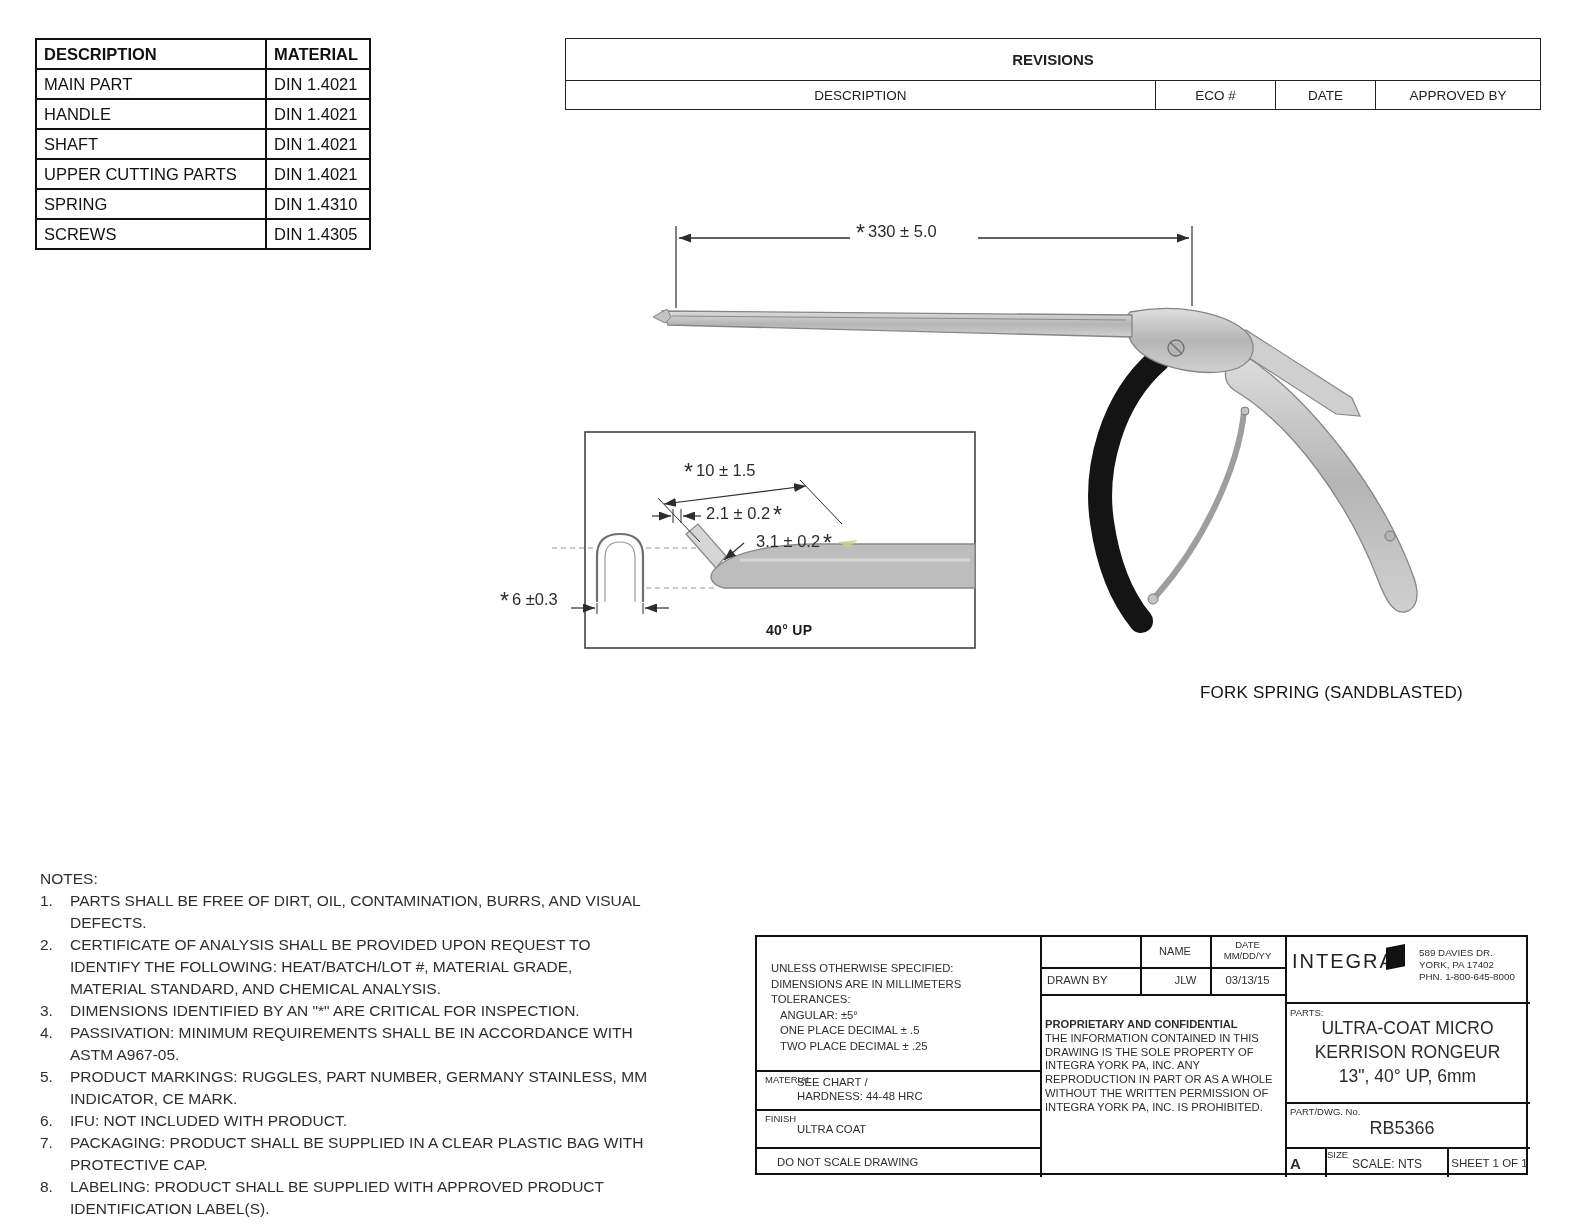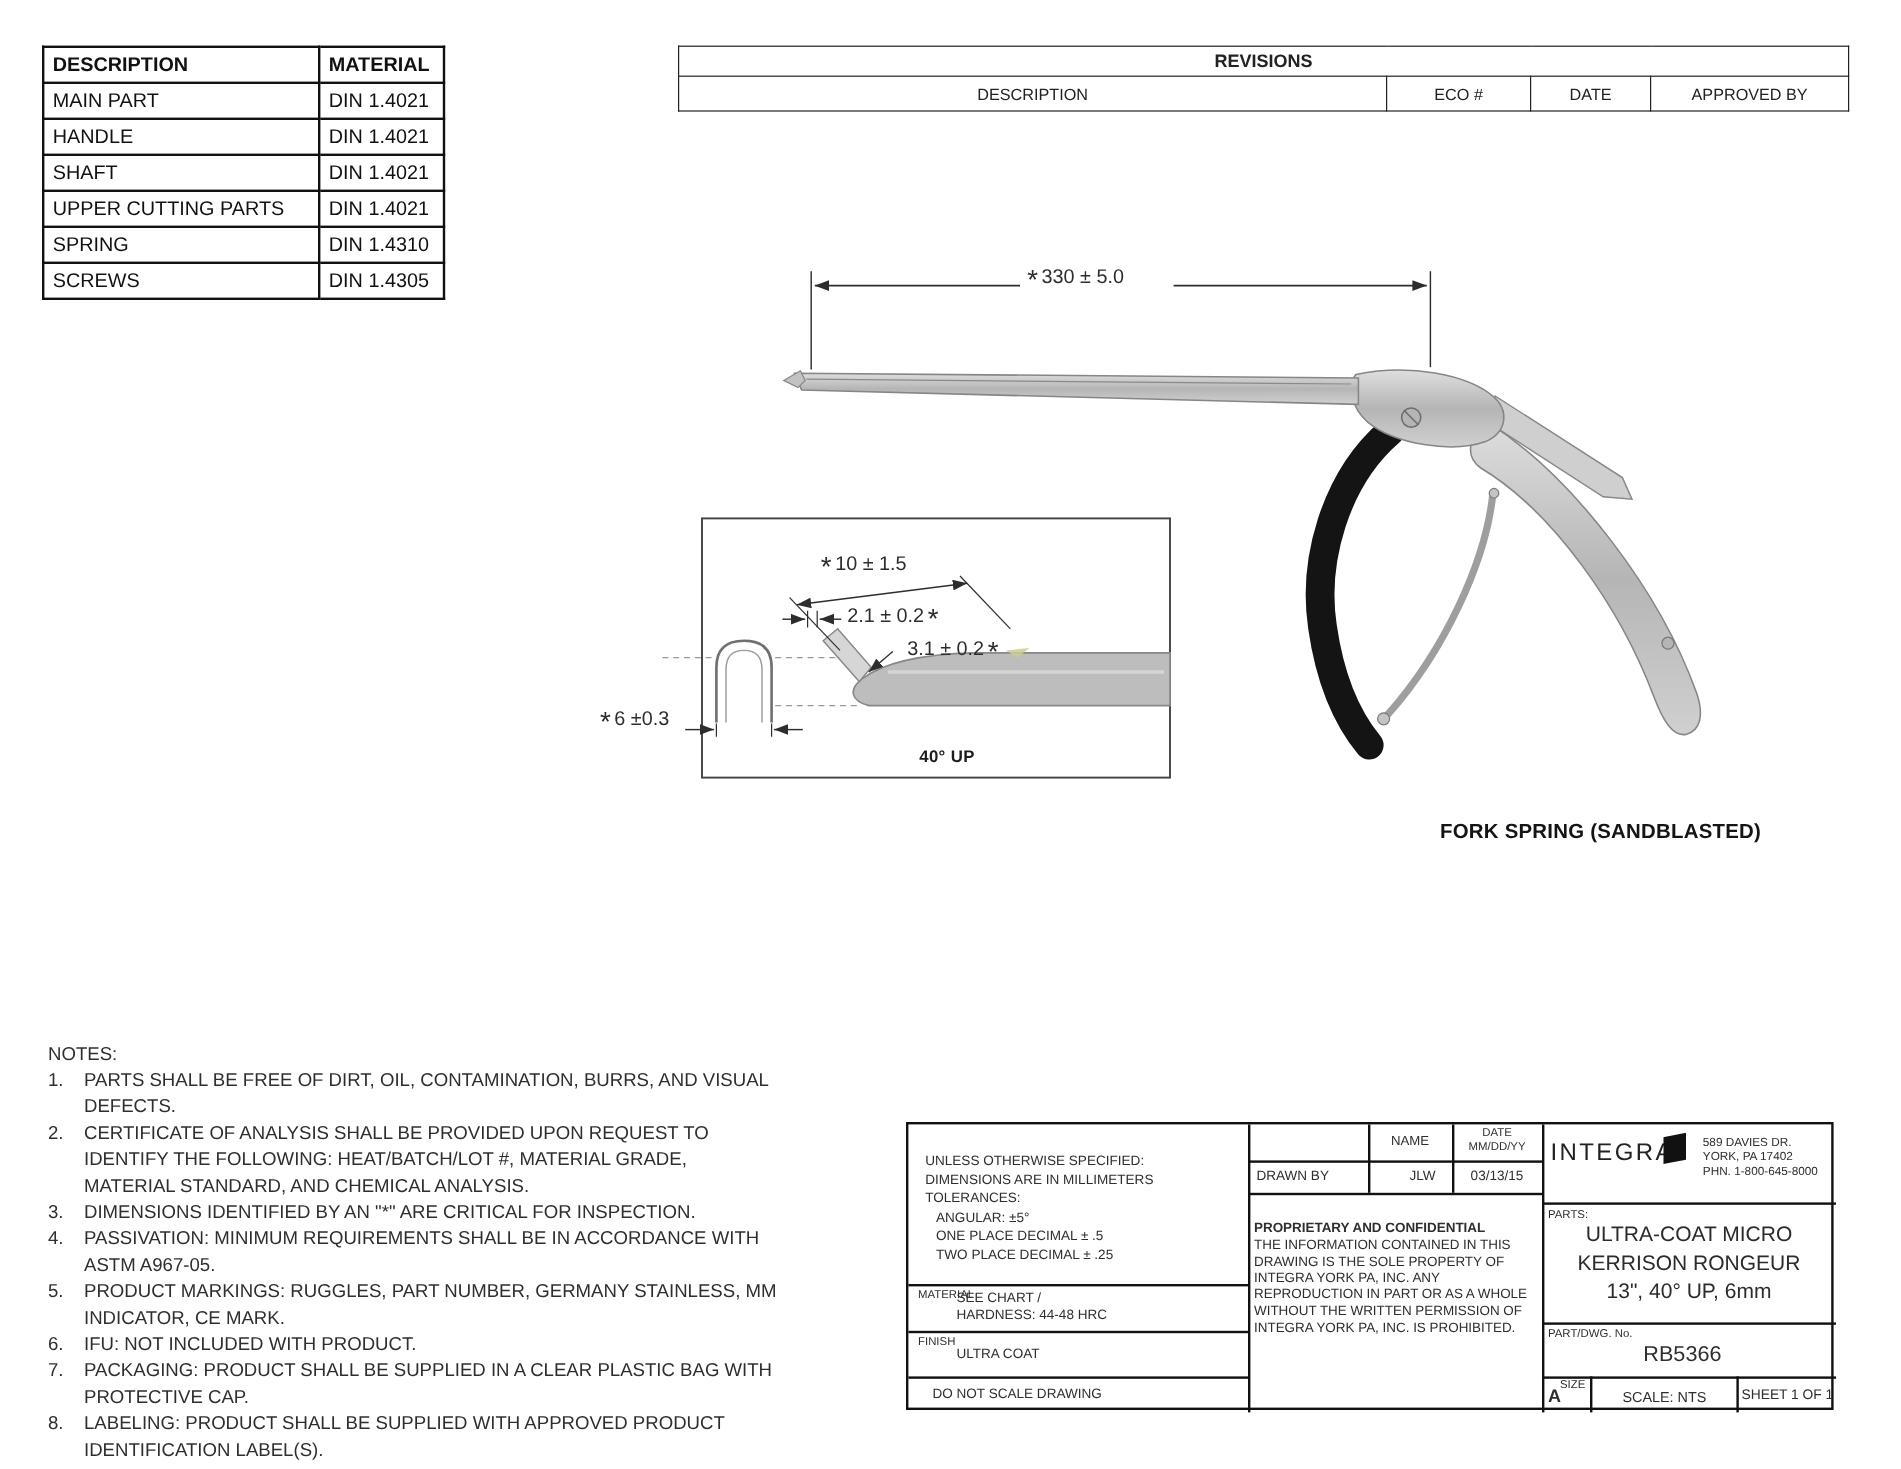--- a/index.html
+++ b/index.html
@@ -10,30 +10,30 @@
   
   .mat-table { position:absolute; left:35px; top:38px; border-collapse:collapse; color:#111; }
   .mat-table th, .mat-table td { border:2.5px solid #111; font-size:16.5px; padding:3px 7px; height:30px; white-space:nowrap; background:#fff; }
   .mat-table th { text-align:left; font-weight:bold; }
   .mat-table .c-desc { width:230px; }
   .mat-table .c-mat  { width:104px; }
 
   
   .rev-table { position:absolute; left:565px; top:38px; width:975px; border-collapse:collapse; table-layout:fixed; color:#222; }
   .rev-table th, .rev-table td { border:1.6px solid #222; text-align:center; background:#fff; }
-  .rev-table .rev-title { font-size:15px; font-weight:bold; height:25px; }
+  .rev-table .rev-title { font-size:15px; font-weight:bold; height:42px; }
   .rev-table .rev-head  { font-size:13.5px; font-weight:normal; height:29px; }
   .rev-table .rev-cell  { font-size:13.5px; height:30px; }
 
   
   .drawing-svg { position:absolute; left:440px; top:195px; width:1120px; height:530px; }
   .dim { position:absolute; white-space:nowrap; font-size:16.5px; color:#2d2d2d; display:flex; align-items:center; gap:3px; }
   .dim .star { font-size:23px; line-height:1; position:relative; top:2px; }
   .angle-label { position:absolute; font-size:14px; font-weight:bold; color:#1c1c1c; letter-spacing:.3px; }
-  .drawing-caption { position:absolute; left:1200px; top:683px; font-size:17px; font-weight:bold; color:#141414; letter-spacing:.2px; }
+  .drawing-caption { position:absolute; left:1200px; top:683px; font-size:17px; font-weight:normal; color:#141414; letter-spacing:.2px; }
 
   
   .notes { position:absolute; left:40px; top:868px; width:612px; font-size:15.5px; line-height:22px; color:#2e2e2e; }
   .note-item { display:flex; }
   .note-num { width:30px; flex:none; }
   .note-text { flex:1; }
 
   
   .tb { position:absolute; left:755px; top:935px; width:773px; height:240px; border:2px solid #111; background:#fff; color:#2e2e2e; }
   .tb .sep { position:absolute; background:#111; }
@@ -289,19 +289,19 @@
     <div class="addr" style="top:34px;">PHN. 1-800-645-8000</div>
 
     <div class="lbl" style="left:533px; top:70px;">PARTS:</div>
     <div class="title-line" style="top:81px;">ULTRA-COAT MICRO</div>
     <div class="title-line" style="top:105px;">KERRISON RONGEUR</div>
     <div class="title-line" style="top:129px;">13", 40° UP, 6mm</div>
 
     <div class="lbl" style="left:533px; top:169px;">PART/DWG. No.</div>
     <div class="part-num">RB5366</div>
 
-    <div class="lbl" style="left:531px; top:212px;padding-left:12px;">SIZE</div>
+    <div class="lbl" style="left:558px; top:212px;padding-left:12px;">SIZE</div>
     <div class="size-val">A</div>
     <div class="foot-txt" style="left:570px; width:120px;">SCALE: NTS</div>
     <div class="foot-txt" style="left:692px; width:81px; font-size:11.5px;">SHEET 1 OF 1</div>
   </div>
 
 </div>
 
 </body></html>

